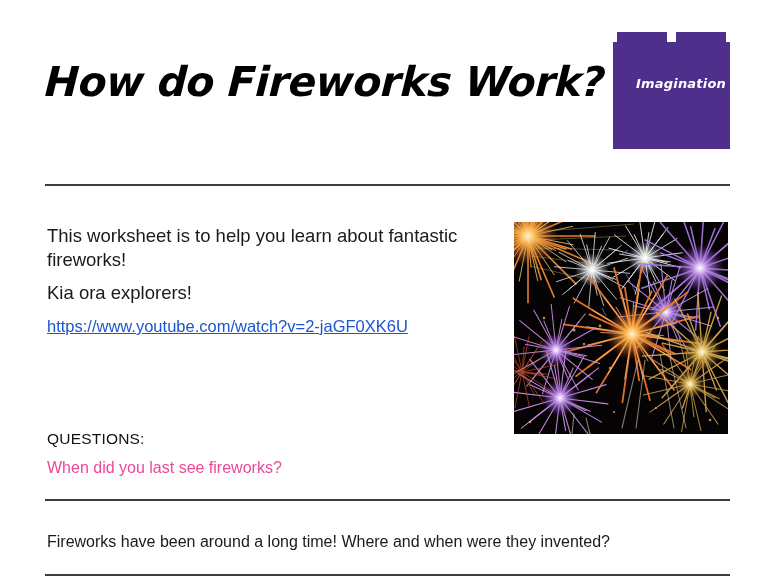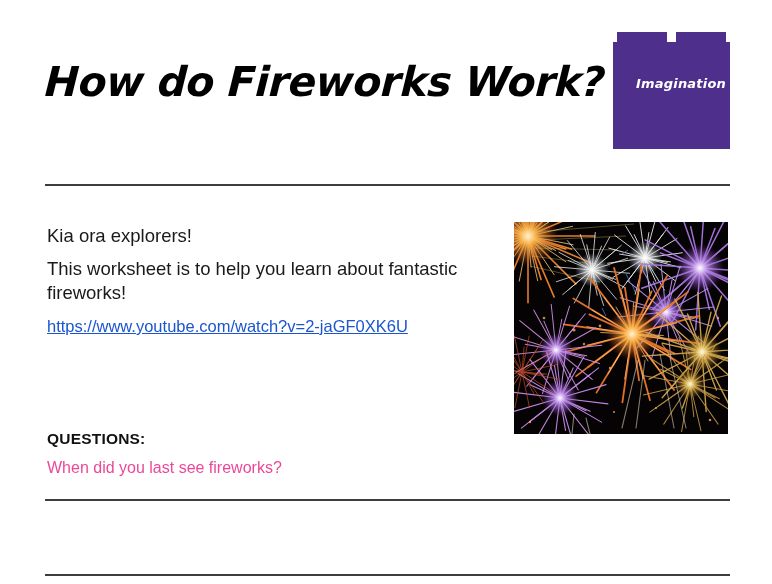--- a/index.html
+++ b/index.html
@@ -142,21 +142,21 @@
     overflow: hidden;
   }
   .photo svg { display: block; }
 
   
   .questions-heading {
     position: absolute;
     left: 47px;
     top: 430px;
     font-size: 15.5px;
-    font-weight: bold;
+    font-weight: normal;
     letter-spacing: 0.2px;
     color: #111111;
   }
   .question-1 {
     position: absolute;
     left: 47px;
     top: 459px;
     font-size: 16px;
     color: #ec4899;
   }
@@ -185,22 +185,22 @@
       <div class="brick-body"></div>
       <div class="brick-label">
         <div>Imagination</div>
       </div>
     </div>
   </div>
 
   <div class="rule rule-1"></div>
 
   <div class="intro">
+    <p>This worksheet is to help you learn about fantastic fireworks!</p>
     <p>Kia ora explorers!</p>
-    <p>This worksheet is to help you learn about fantastic fireworks!</p>
     <p class="link-line">
       <a class="doc-link" href="#">https://www.youtube.com/watch?v=2-jaGF0XK6U</a>
     </p>
   </div>
 
   <div class="photo">
     <svg width="214" height="212" viewBox="0 0 214 212" xmlns="http://www.w3.org/2000/svg" aria-hidden="true">
       <defs>
         <radialGradient id="gOrange" cx="50%" cy="50%" r="50%">
           <stop offset="0%" stop-color="#fff4d0" stop-opacity="1"></stop>
@@ -353,16 +353,17 @@
       </g>
     </svg>
   </div>
 
   <div class="questions-heading">QUESTIONS:</div>
 
   <div class="question-1">When did you last see fireworks?</div>
 
   <div class="rule rule-2"></div>
 
+  <div class="question-2">Fireworks have been around a long time! Where and when were they invented?</div>
 
   <div class="rule rule-3"></div>
 
 </div>
 
 </body></html>

